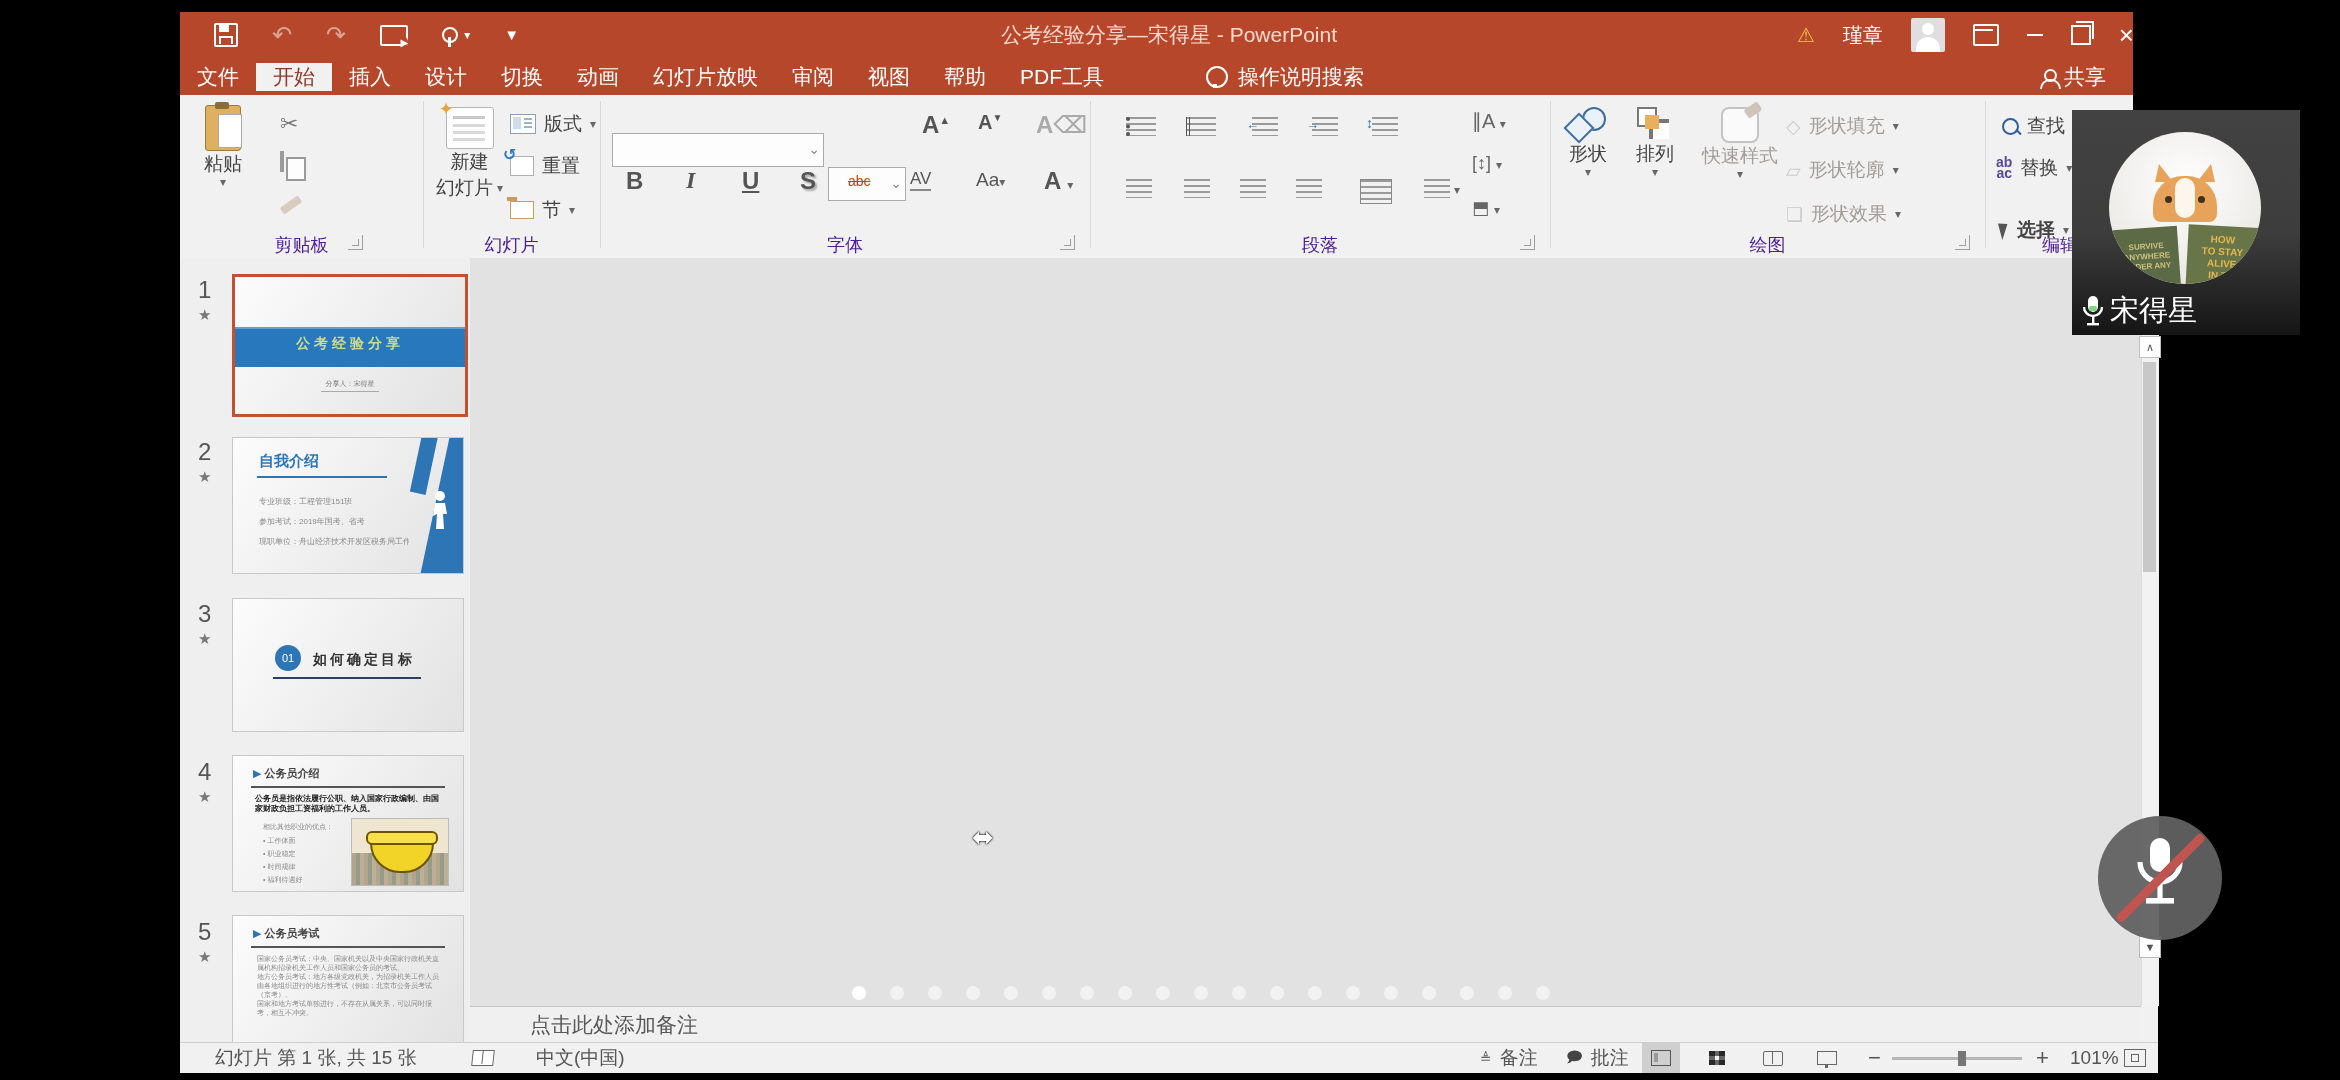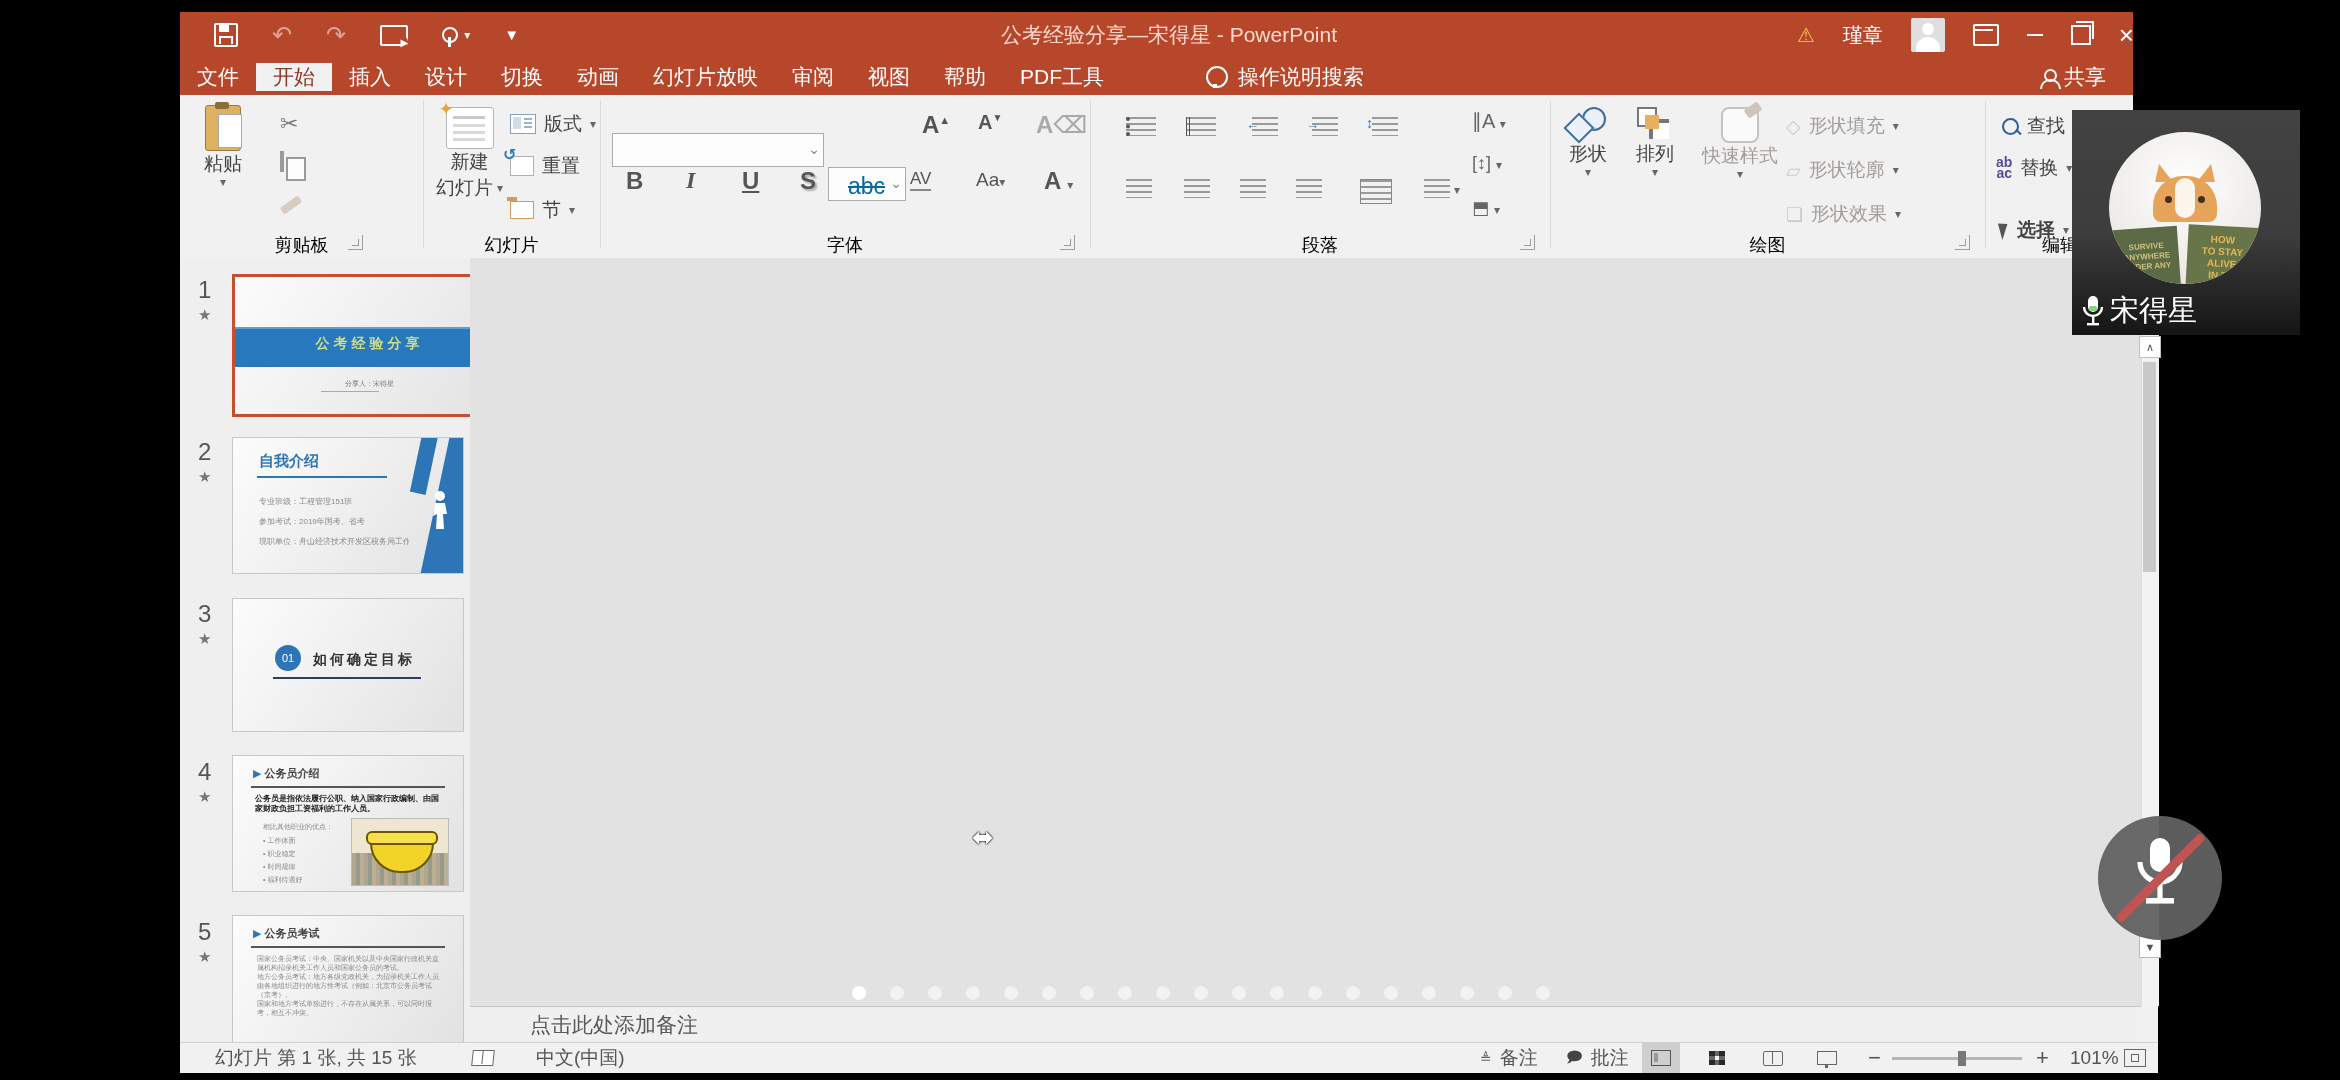--- a/index.html
+++ b/index.html
@@ -38,21 +38,21 @@
   .tellme{display:flex;align-items:center;gap:10px;margin-left:26px;font-size:21px;}
   .bulb{width:18px;height:18px;border:2px solid #fff;border-radius:50%;position:relative;}
   .bulb:after{content:"";position:absolute;left:5px;top:16px;width:4px;height:4px;background:#fff;}
   .share-btn{position:absolute;right:52px;top:46px;height:37px;display:flex;align-items:center;gap:8px;font-size:21px;color:#fff;}
   .person-ic{width:16px;height:16px;position:relative;}
   .person-ic:before{content:"";position:absolute;left:4px;top:0;width:9px;height:9px;border:2px solid #fff;border-radius:50%;}
   .person-ic:after{content:"";position:absolute;left:0;top:10px;width:17px;height:8px;border:2px solid #fff;border-bottom:none;border-radius:10px 10px 0 0;}
   
   #ribbon{left:0;top:83px;width:100%;height:163px;background:#f1f1f1;border-bottom:1px solid #d0d0d0;color:#444;}
   .gsep{position:absolute;top:6px;bottom:10px;width:1px;background:#d9d9d9;}
-  .glabel{position:absolute;top:138px;font-size:18px;color:#000000;text-align:center;}
+  .glabel{position:absolute;top:138px;font-size:18px;color:#4c1d95;text-align:center;}
   .launcher{position:absolute;top:140px;width:14px;height:14px;border-left:1px solid #8a8a8a;border-top:1px solid #8a8a8a;transform:rotate(180deg);opacity:.8;}
   .launcher:after{content:"";position:absolute;left:3px;top:3px;width:6px;height:6px;border-left:1px solid #8a8a8a;border-top:1px solid #8a8a8a;}
   .bigbtn{position:absolute;display:flex;flex-direction:column;align-items:center;font-size:19px;color:#444;}
   .caret{font-size:12px;color:#666;line-height:10px;}
   .clipboard-ic{width:34px;height:44px;background:#deb05f;border:1px solid #9a7b3a;border-radius:3px;position:relative;}
   .clipboard-ic:before{content:"";position:absolute;left:9px;top:-4px;width:14px;height:7px;background:#8a6d3a;border-radius:2px;}
   .clipboard-ic:after{content:"";position:absolute;left:12px;top:8px;width:22px;height:32px;background:#fff;border:1px solid #aaa;}
   .mini-ic{font-size:22px;color:#777;}
   .copy-ic{width:16px;height:20px;border:2px solid #9a9a9a;background:#f8f8f8;position:relative;}
   .copy-ic:after{content:"";position:absolute;left:4px;top:4px;width:16px;height:20px;border:2px solid #9a9a9a;background:#fdfdfd;}
@@ -254,21 +254,21 @@
       <div class="a combo" style="left:648px;top:20px;width:76px;height:32px;">
           <span class="cv">⌄</span>
         </div>
       <span class="a fbtn" style="left:742px;top:16px;"><span>A</span><sup style="font-size:11px;">▲</sup></span>
       <span class="a fbtn" style="left:798px;top:16px;font-size:20px;"><span>A</span><sup style="font-size:10px;">▼</sup></span>
       <span class="a fbtn dim-ic" style="left:856px;top:16px;"><span>A</span>⌫</span>
       <span class="a fbtn" style="left:446px;top:72px;">B</span>
       <span class="a fbtn" style="left:506px;top:72px;font-style:italic;font-family:'Liberation Serif',serif;">I</span>
       <span class="a fbtn" style="left:562px;top:72px;text-decoration:underline;">U</span>
       <span class="a fbtn" style="left:620px;top:72px;text-shadow:2px 2px 2px #aaa;">S</span>
-      <span class="a" style="left:668px;top:78px;font-size:23px;color:#0369a1;text-decoration:line-through;">abc</span>
+      <span class="a" style="left:668px;top:78px;font-size:14px;color:#c2410c;text-decoration:line-through;">abc</span>
       <span class="a" style="left:730px;top:74px;font-size:17px;color:#555;border-bottom:2px solid #888;">AV</span>
       <span class="a" style="left:796px;top:74px;font-size:19px;color:#555;"><span>Aa</span><span class="caret">▾</span></span>
       <span class="a fbtn" style="left:864px;top:72px;"><span>A</span> <span class="caret">▾</span></span>
       <div class="glabel" style="left:420px;width:490px;">字体</div>
       <span class="launcher" style="left:880px;"></span>
 
       
       <span class="a lines-sm" style="left:946px;top:22px;border-left:4px dotted #555;padding-left:4px;"></span>
       <span class="a lines-sm" style="left:1006px;top:22px;border-left:4px double #555;padding-left:4px;"></span>
       <span class="a lines-ic" style="left:1072px;top:22px;"></span><span class="a" style="left:1066px;top:22px;color:#2f6eae;font-size:13px;">←</span>
@@ -334,21 +334,21 @@
           <span class="sel-ic"></span>
           <span>选择</span>
           <span class="caret">▾</span>
         </div>
       <div class="glabel" style="left:1805px;width:150px;">编辑</div>
     </div>
 
     <div class="a" id="thumbpanel">
       <span class="tnum" style="left:18px;top:18px;">1</span>
       <span class="tstar" style="left:18px;top:48px;">★</span>
-      <div class="thumb sel" style="top:16px;height:137px;padding-left:39px;">
+      <div class="thumb sel" style="top:16px;height:137px;">
         <div class="a" style="left:0;top:50px;width:100%;height:38px;background:#2878BE;border-top:2px solid #5f9fd0;"></div>
         <div class="a" style="left:0;top:58px;width:100%;text-align:center;font-size:14px;font-weight:bold;color:#ccdd88;letter-spacing:4px;">公考经验分享</div>
         <div class="a" style="left:0;top:102px;width:100%;text-align:center;font-size:7px;color:#777;">分享人：宋得星</div>
         <div class="a" style="left:86px;top:114px;width:58px;height:1px;background:#aaa;"></div>
       </div>
 
       <span class="tnum" style="left:18px;top:180px;">2</span>
       <span class="tstar" style="left:18px;top:210px;">★</span>
       <div class="thumb" style="top:179px;height:135px;">
         <div class="a" style="right:-18px;top:-10px;width:46px;height:160px;background:#2E75B6;transform:rotate(12deg);"></div>

